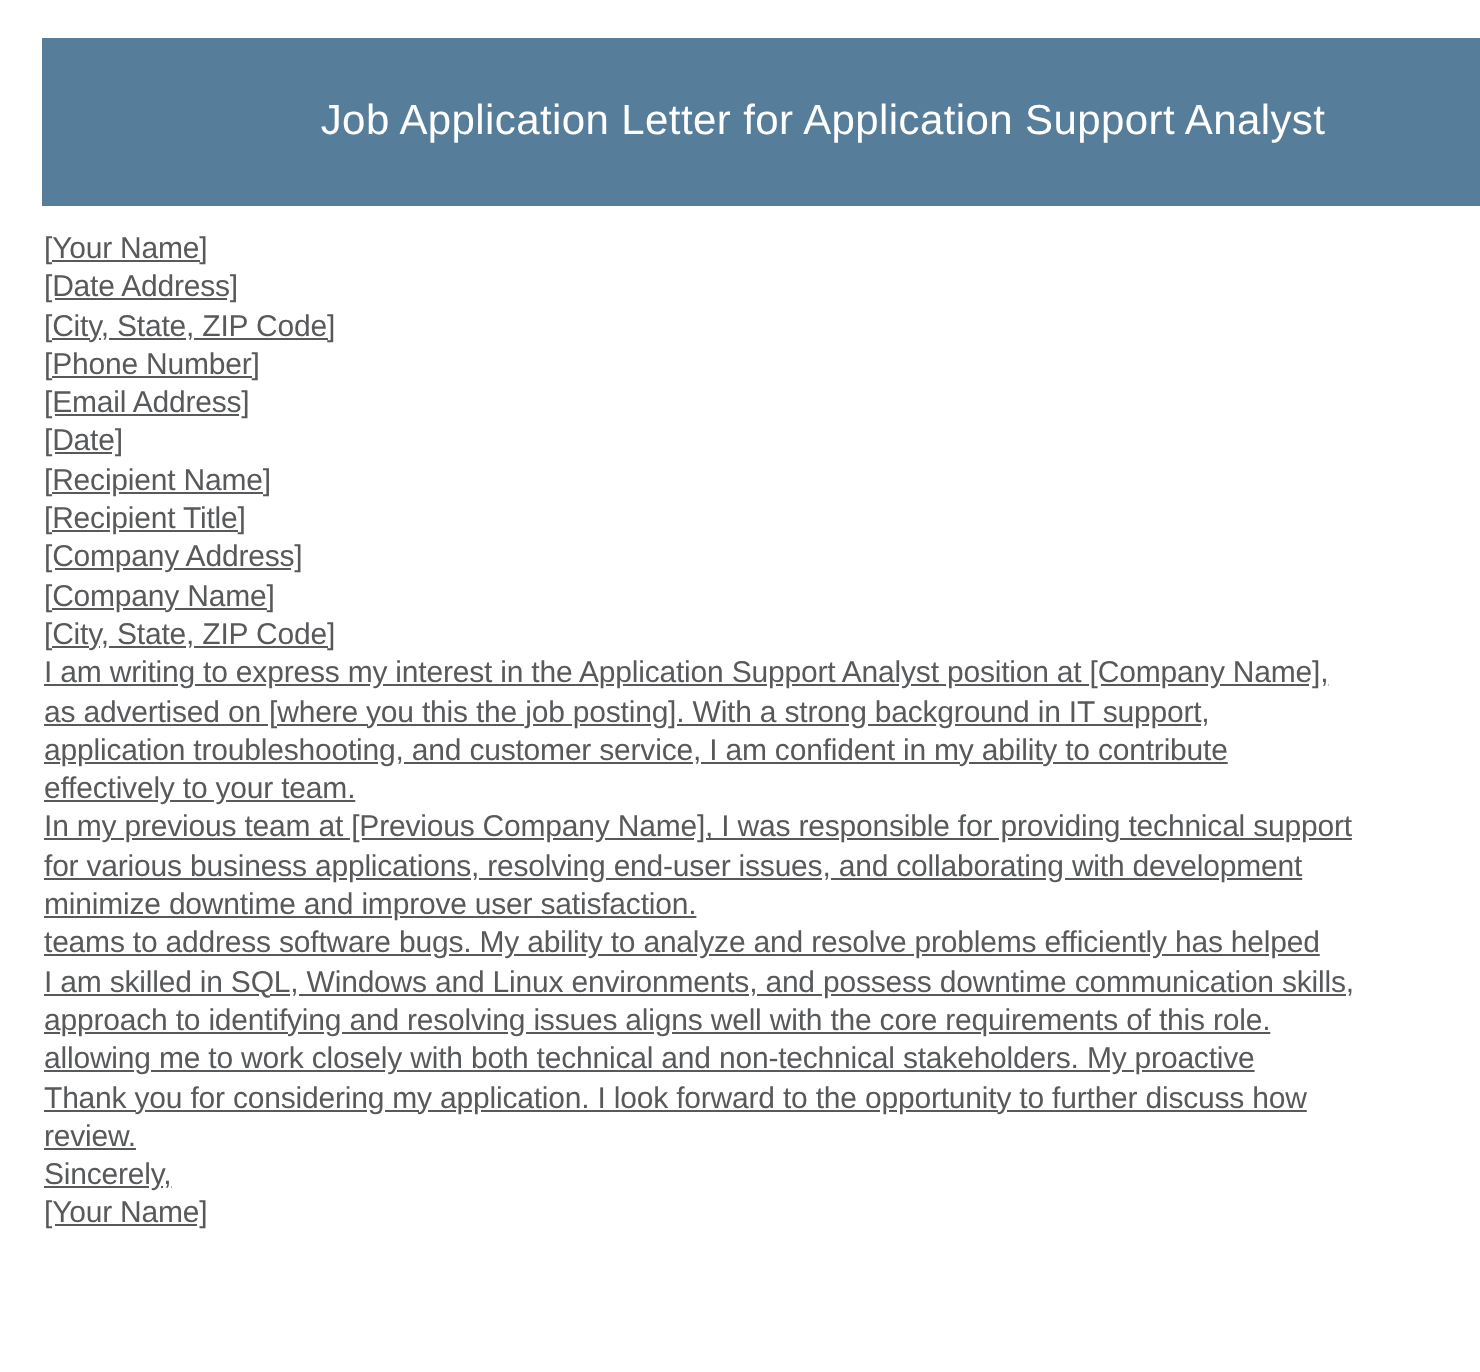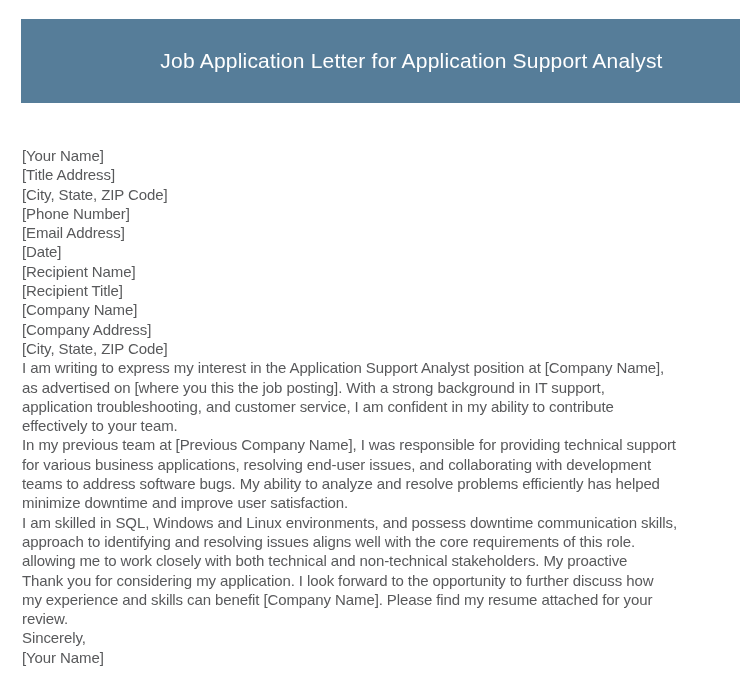--- a/index.html
+++ b/index.html
@@ -29,59 +29,59 @@
   .banner-title {
     color: #ffffff;
     font-size: 21px;
     font-weight: 500;
     letter-spacing: 0.2px;
     text-align: center;
   }
   .letter {
     position: absolute;
     left: 22px;
-    top: 146px;
+    top: 115px;
     width: 714px;
     color: #58595B;
     font-size: 15px;
     line-height: 19.3px;
     letter-spacing: -0.1px;
+    text-decoration: underline;
   }
   .letter .letter-line {
     white-space: nowrap;
   }
 </style>
 </head>
 <body>
 
 <div class="banner">
   <div class="banner-title">Job Application Letter for Application Support Analyst</div>
 </div>
 
 <div class="letter">
     <div class="letter-line">[Your Name]</div>
-    <div class="letter-line">[Title Address]</div>
+    <div class="letter-line">[Date Address]</div>
     <div class="letter-line">[City, State, ZIP Code]</div>
     <div class="letter-line">[Phone Number]</div>
     <div class="letter-line">[Email Address]</div>
     <div class="letter-line">[Date]</div>
     <div class="letter-line">[Recipient Name]</div>
     <div class="letter-line">[Recipient Title]</div>
+    <div class="letter-line">[Company Address]</div>
     <div class="letter-line">[Company Name]</div>
-    <div class="letter-line">[Company Address]</div>
     <div class="letter-line">[City, State, ZIP Code]</div>
     <div class="letter-line">I am writing to express my interest in the Application Support Analyst position at [Company Name],</div>
     <div class="letter-line">as advertised on [where you this the job posting]. With a strong background in IT support,</div>
     <div class="letter-line">application troubleshooting, and customer service, I am confident in my ability to contribute</div>
     <div class="letter-line">effectively to your team.</div>
     <div class="letter-line">In my previous team at [Previous Company Name], I was responsible for providing technical support</div>
     <div class="letter-line">for various business applications, resolving end-user issues, and collaborating with development</div>
+    <div class="letter-line">minimize downtime and improve user satisfaction.</div>
     <div class="letter-line">teams to address software bugs. My ability to analyze and resolve problems efficiently has helped</div>
-    <div class="letter-line">minimize downtime and improve user satisfaction.</div>
     <div class="letter-line">I am skilled in SQL, Windows and Linux environments, and possess downtime communication skills,</div>
     <div class="letter-line">approach to identifying and resolving issues aligns well with the core requirements of this role.</div>
     <div class="letter-line">allowing me to work closely with both technical and non-technical stakeholders. My proactive</div>
     <div class="letter-line">Thank you for considering my application. I look forward to the opportunity to further discuss how</div>
-    <div class="letter-line">my experience and skills can benefit [Company Name]. Please find my resume attached for your</div>
     <div class="letter-line">review.</div>
     <div class="letter-line">Sincerely,</div>
     <div class="letter-line">[Your Name]</div>
   </div>
 
 </body></html>

